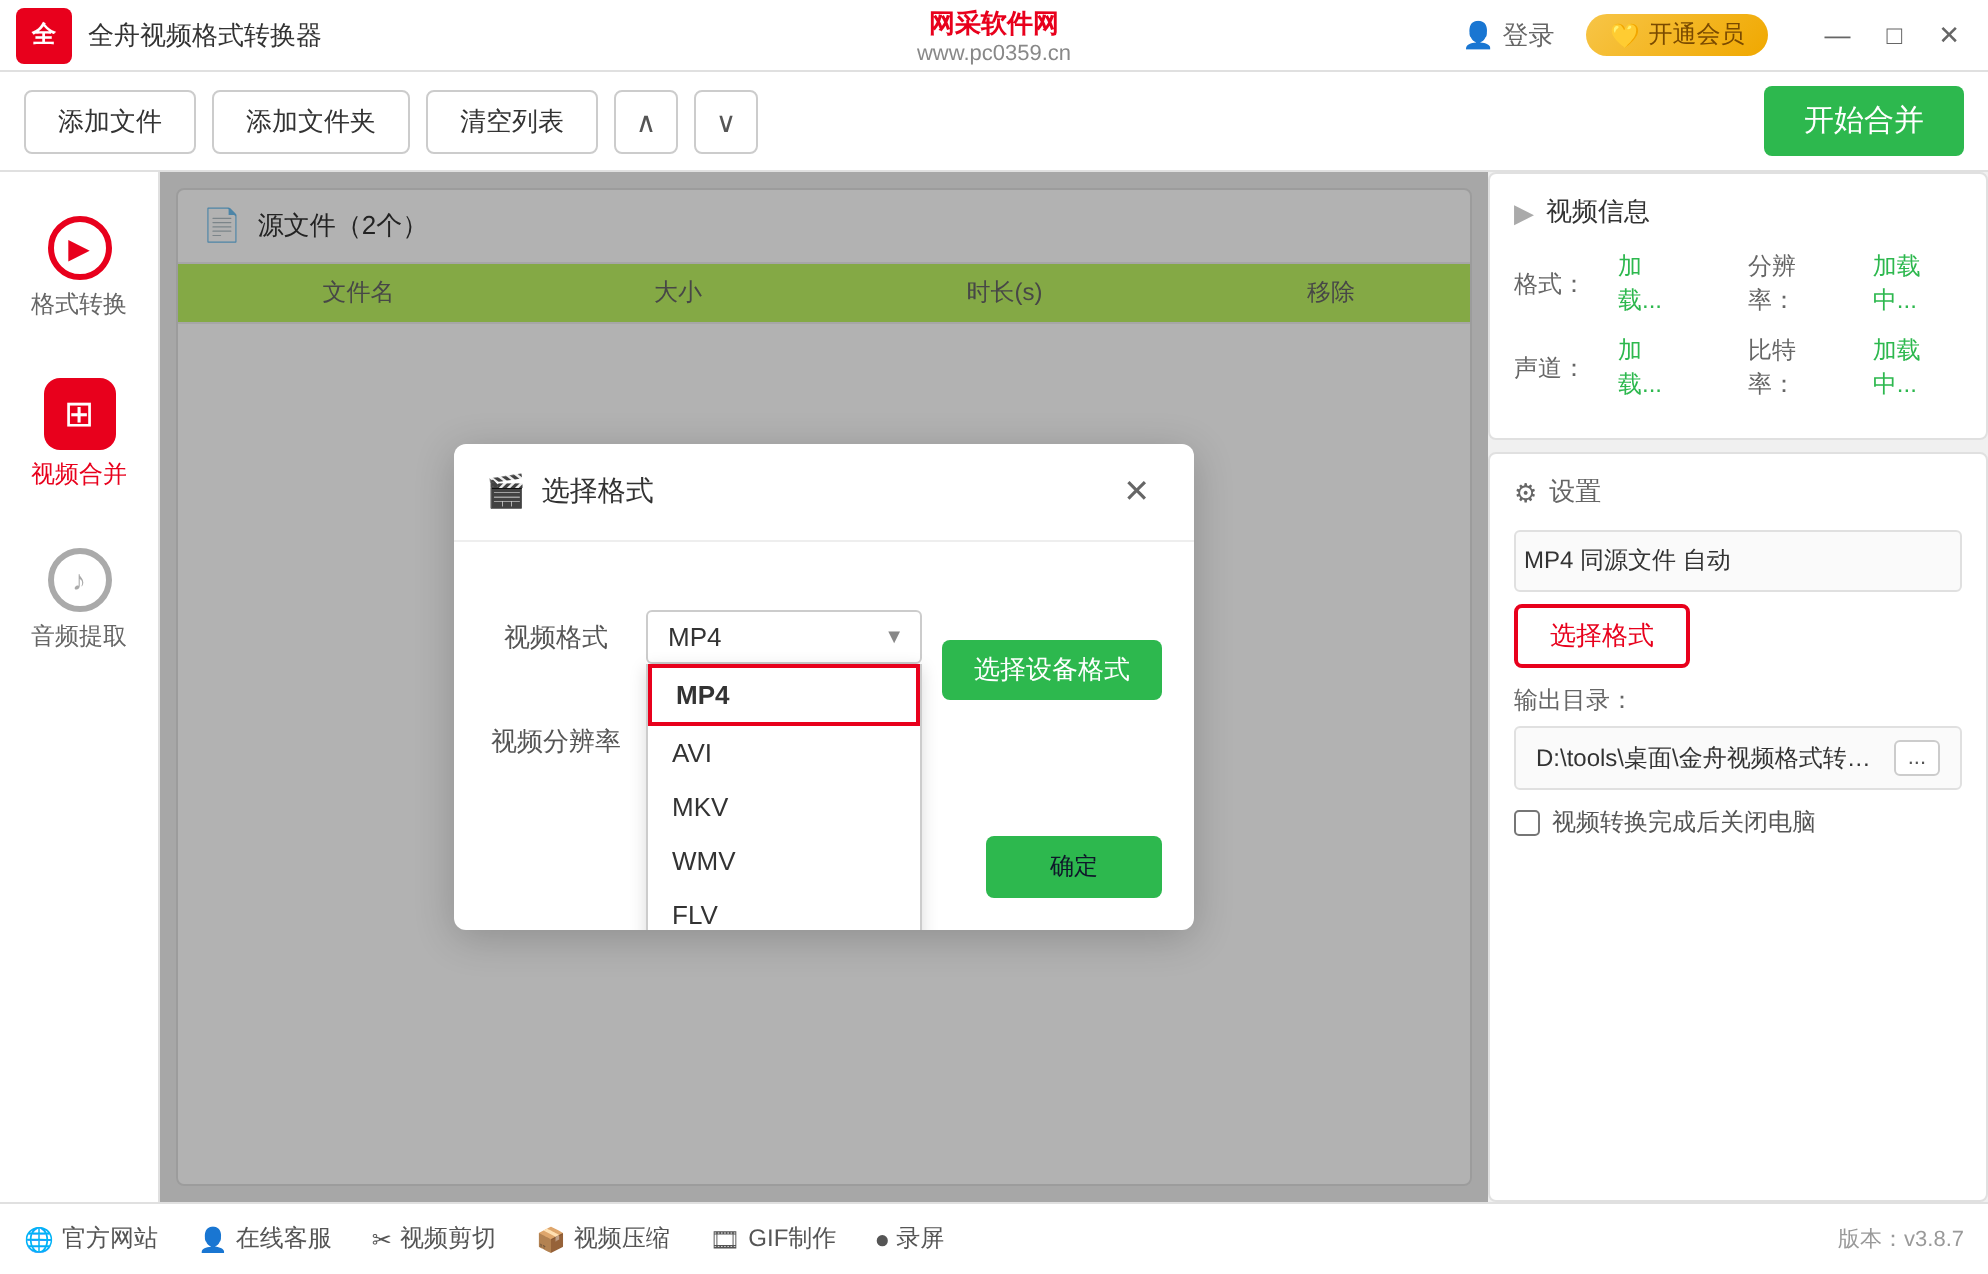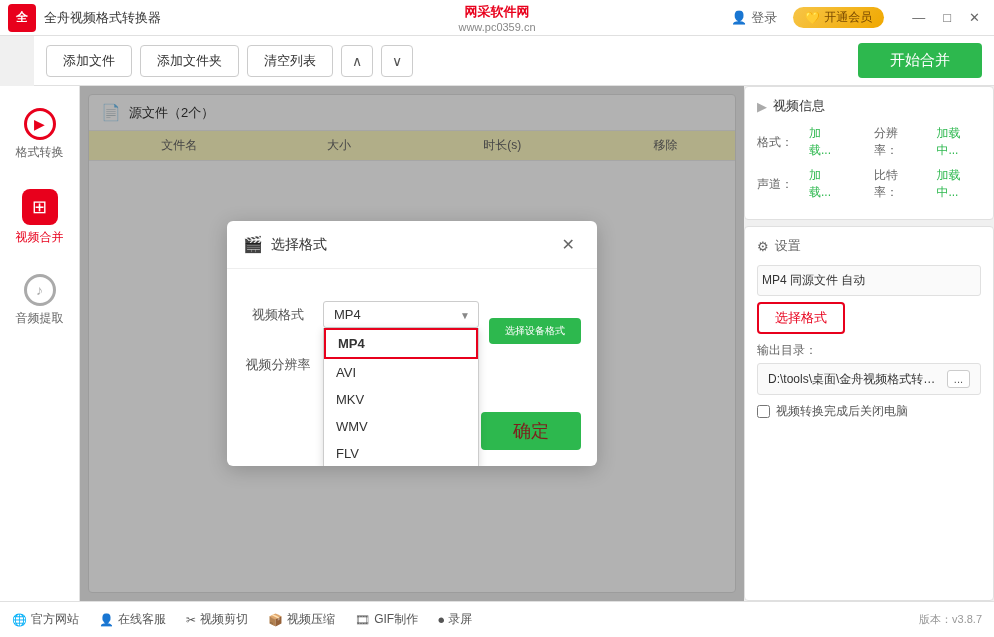--- a/index.html
+++ b/index.html
@@ -42,21 +42,20 @@
 
     
     .toolbar {
       height: 50px;
       background: #fff;
       display: flex;
       align-items: center;
       padding: 0 12px;
       gap: 8px;
       border-bottom: 1px solid #e0e0e0;
-      margin-left: 34px;
     }
     .toolbar-btn {
       border: 1px solid #ccc;
       background: #fff;
       border-radius: 4px;
       padding: 6px 16px;
       cursor: pointer;
       font-size: 13px;
       color: #333;
     }
@@ -67,21 +66,21 @@
       background: #fff;
       display: flex; align-items: center; justify-content: center;
       cursor: pointer; font-size: 14px; color: #555;
     }
     .start-merge-btn {
       margin-left: auto;
       background: #2db84e;
       color: #fff;
       border: none;
       border-radius: 4px;
-      padding: 8px 32px;
+      padding: 8px 20px;
       font-size: 15px;
       cursor: pointer;
     }
 
     
     .main-container {
       display: flex;
       height: calc(637px - 36px - 50px - 36px);
     }
 
@@ -134,21 +133,21 @@
       display: flex;
       align-items: center;
       gap: 8px;
       border-bottom: 1px solid #eee;
     }
     .file-panel-title { font-size: 13px; color: #333; }
     .file-table { width: 100%; border-collapse: collapse; font-size: 12px; }
     .file-table th {
       text-align: center; color: #666; font-weight: normal;
       padding: 6px 8px; border-bottom: 1px solid #eee;
-      background: #fef9c3;
+      background: #bef264;
     }
     .file-table td {
       text-align: center; color: #333;
       padding: 8px 8px; border-bottom: 1px solid #f0f0f0;
     }
     .file-table td:first-child { text-align: left; padding-left: 12px; }
     .delete-icon { color: #ccc; cursor: pointer; font-size: 16px; }
 
     
     .right-panel {
@@ -322,37 +321,37 @@
       color: #333;
       font-weight: bold;
     }
     .choose-device-btn {
       background: #2db84e;
       color: #fff;
       border: none;
       border-radius: 4px;
       padding: 6px 16px;
       cursor: pointer;
-      font-size: 10px;
+      font-size: 13px;
       margin-top: 33px;
     }
     .modal-footer {
       display: flex;
       justify-content: flex-end;
       padding: 10px 16px 16px;
       gap: 10px;
     }
     .confirm-btn {
       background: #2db84e;
-      color: #7f1d1d;
+      color: #0f172a;
       border: none;
       border-radius: 4px;
       padding: 7px 32px;
       cursor: pointer;
-      font-size: 18px;
+      font-size: 12px;
     }
 
     
     .play-icon {
       width: 32px; height: 32px;
       border-radius: 50%;
       border: 3px solid #e8001c;
       display: flex; align-items: center; justify-content: center;
       color: #e8001c; font-size: 14px;
     }

